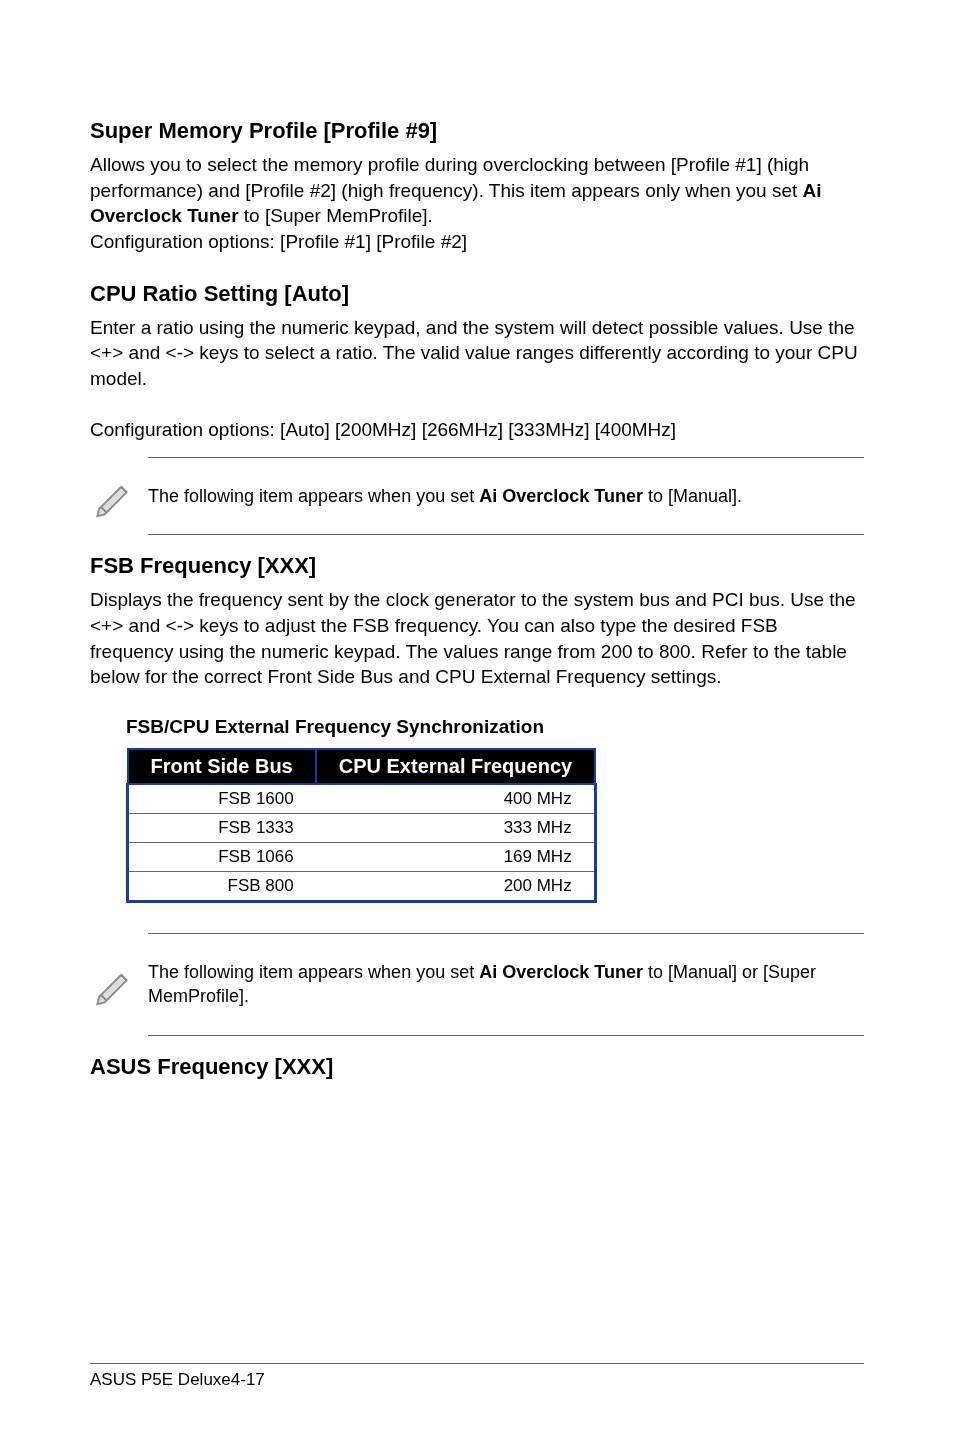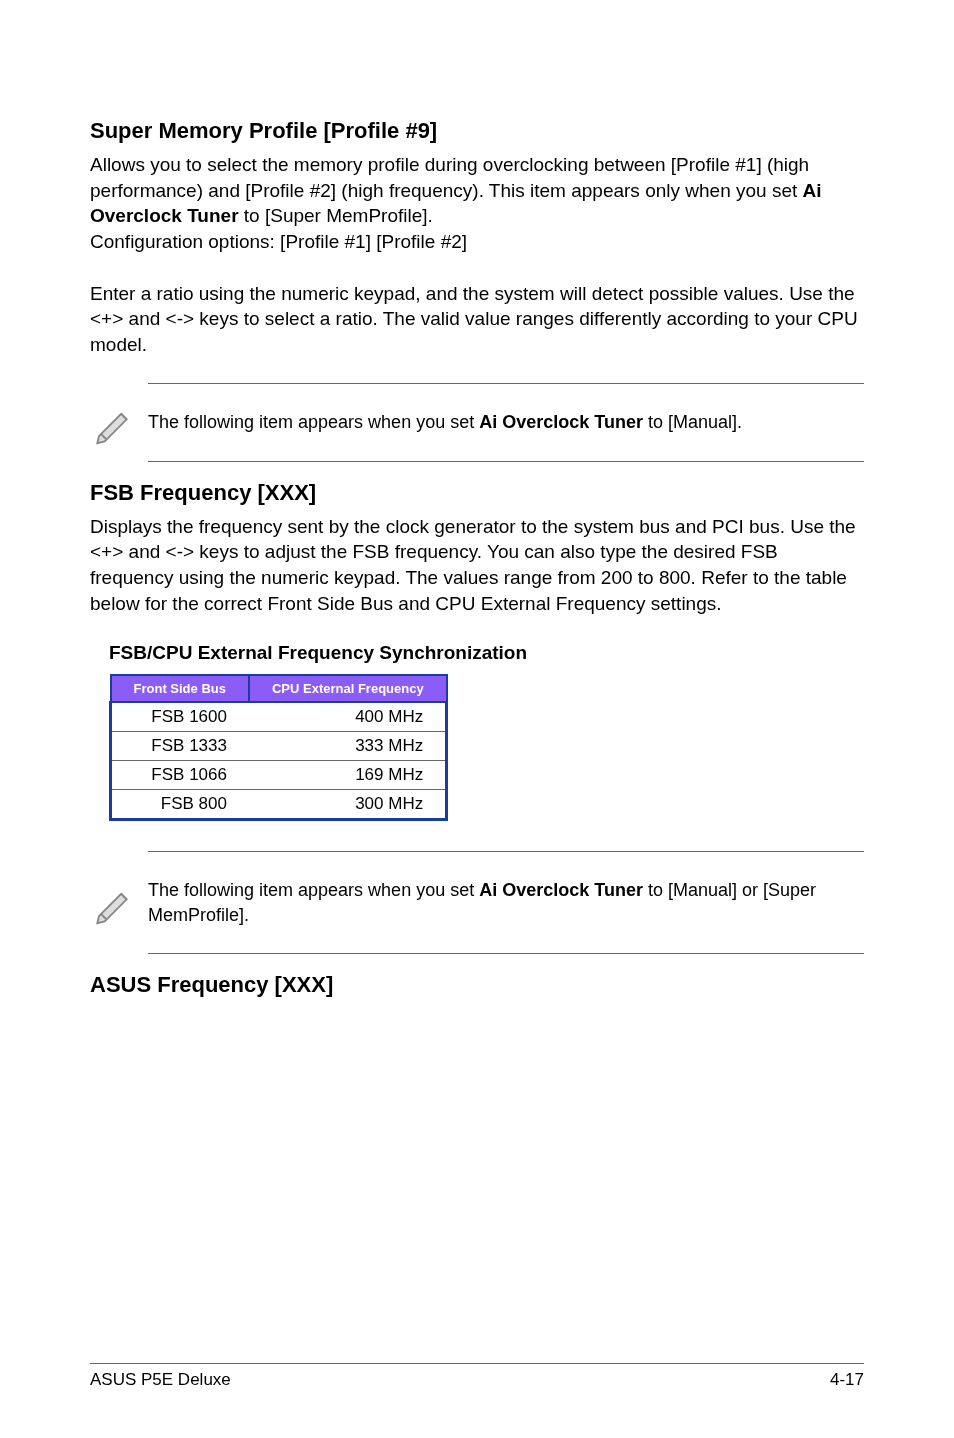--- a/index.html
+++ b/index.html
@@ -6,43 +6,45 @@
 body { font-family: Arial, Helvetica, sans-serif; width: 954px; height: 1438px; background: #fff; color: #000; padding: 118px 90px 50px 90px; position: relative; }
 .section { margin-bottom: 26px; }
 h2 { font-size: 22px; font-weight: 700; margin-bottom: 8px; }
 h3 { font-size: 19px; font-weight: 700; margin-bottom: 10px; margin-left: 40px; }
 p { font-size: 19px; line-height: 1.35; }
 .bold { font-weight: 700; }
 .note-box { display: flex; align-items: center; margin: 14px 0 18px 0; }
 .pencil-icon { width: 44px; height: 44px; flex-shrink: 0; margin-right: 14px; }
 .pencil-icon svg { width: 100%; height: 100%; }
 .note-content { flex: 1; border-top: 1px solid #666; border-bottom: 1px solid #666; padding: 26px 0; font-size: 18px; line-height: 1.35; }
-.table-wrap { margin-left: 19px; }
+.table-wrap { margin-left: 36px; }
 table { border-collapse: collapse; }
-th { background: #8b5cf6; color: #fff; font-weight: 700; font-size: 13px; padding: 5px 22px; border: 2px solid #1a3c9e; }
+th { background: #000000; color: #fff; font-weight: 700; font-size: 20px; padding: 5px 22px; border: 2px solid #1a3c9e; }
 td { font-size: 17px; padding: 4px 22px; text-align: right; border-bottom: 1px solid #666; }
 td.left-col { border-left: 3px solid #1a3c9e; }
 td.right-col { border-right: 3px solid #1a3c9e; }
 tr.last td { border-bottom: 3px solid #1a3c9e; }
-.footer { position: absolute; bottom: 48px; left: 90px; right: 90px; border-top: 1px solid #666; padding-top: 6px; display: flex; justify-content: space-between; font-size: 17px; }
+.footer { position: absolute; bottom: 48px; left: 90px; right: 90px; border-top: 1px solid #666; padding-top: 6px; display: flex; font-size: 17px; }
 </style>
 </head>
 <body>
 
 <div class="section">
   <h2>Super Memory Profile [Profile #9]</h2>
   <p><span>Allows you to select the memory profile during overclocking between [Profile #1] (high performance) and [Profile #2] (high frequency). This item appears only when you set </span><span class="bold">Ai Overclock Tuner</span><span> to [Super MemProfile].</span></p>
   <p>Configuration options: [Profile #1] [Profile #2]</p>
 </div>
 
 <div class="section">
+  <h2>CPU Ratio Setting [Auto]</h2>
   <p>Enter a ratio using the numeric keypad, and the system will detect possible values. Use the &lt;+&gt; and &lt;-&gt; keys to select a ratio. The valid value ranges differently according to your CPU model.</p>
 </div>
 
 <div class="section" style="margin-bottom:14px;">
+  <p>Configuration options: [Auto] [200MHz] [266MHz] [333MHz] [400MHz]</p>
 </div>
 
 <div class="note-box">
   <span class="pencil-icon">
     <svg viewBox="0 0 48 48">
         <g fill="none" stroke="#888" stroke-width="2">
           <path d="M10 38 L34 14 L40 20 L16 44 L8 46 L10 38 Z" fill="#ddd"></path>
           <path d="M34 14 L40 20"></path>
           <path d="M12 36 L18 42"></path>
         </g>
@@ -73,21 +75,21 @@
       <tr>
         <td class="left-col">FSB 1333</td>
         <td class="right-col">333 MHz</td>
       </tr>
       <tr>
         <td class="left-col">FSB 1066</td>
         <td class="right-col">169 MHz</td>
       </tr>
       <tr class="last">
         <td class="left-col">FSB 800</td>
-        <td class="right-col">300 MHz</td>
+        <td class="right-col">200 MHz</td>
       </tr>
     </tbody>
   </table>
 </div>
 
 <div class="note-box" style="margin-top:30px;">
   <span class="pencil-icon">
     <svg viewBox="0 0 48 48">
         <g fill="none" stroke="#888" stroke-width="2">
           <path d="M10 38 L34 14 L40 20 L16 44 L8 46 L10 38 Z" fill="#ddd"></path>

